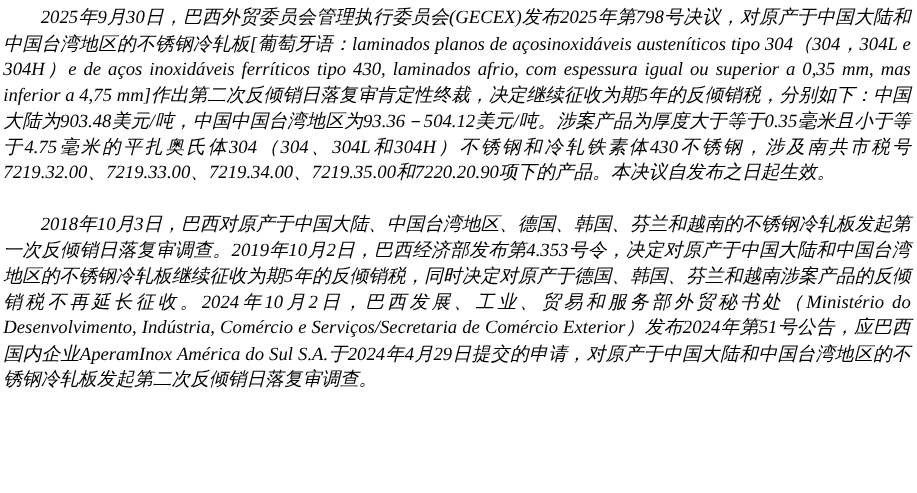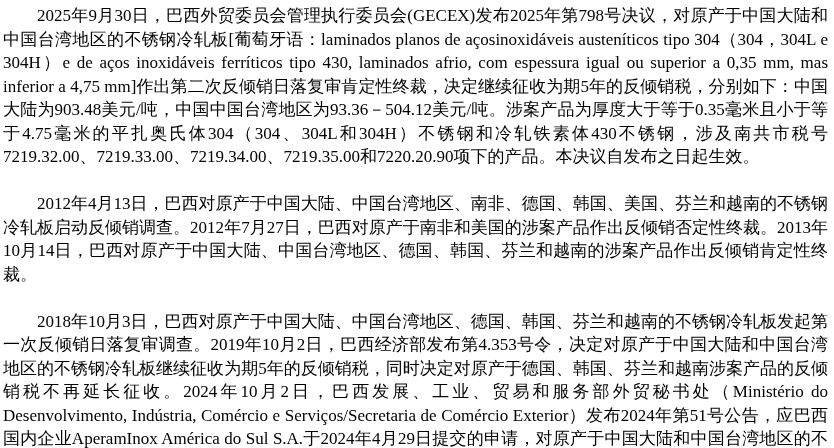--- a/index.html
+++ b/index.html
@@ -13,35 +13,35 @@
     overflow: hidden;
     color: #000000;
     font-family: "Liberation Serif", "DejaVu Serif", serif;
   }
   .doc {
     box-sizing: border-box;
     width: 834px;
     height: 448px;
     padding: 4px 6px 0 3px;
     background: #ffffff;
+    font-style: italic;
   }
   .doc p {
     margin: 0 0 23.5px 0;
     font-size: 17px;
     line-height: 23.5px;
     text-align: justify;
     text-justify: inter-ideograph;
     text-indent: 2em;
     word-break: break-word;
     color: #000000;
   }
   .doc p:last-child {
     margin-bottom: 0;
   }
 </style>
 </head>
 <body>
 
 <main class="doc">
   <p>2025年9月30日，巴西外贸委员会管理执行委员会(GECEX)发布2025年第798号决议，对原产于中国大陆和中国台湾地区的不锈钢冷轧板[葡萄牙语：laminados planos de açosinoxidáveis austeníticos tipo 304（304，304L e 304H）e de aços inoxidáveis ferríticos tipo 430, laminados afrio, com espessura igual ou superior a 0,35 mm, mas inferior a 4,75 mm]作出第二次反倾销日落复审肯定性终裁，决定继续征收为期5年的反倾销税，分别如下：中国大陆为903.48美元/吨，中国中国台湾地区为93.36－504.12美元/吨。涉案产品为厚度大于等于0.35毫米且小于等于4.75毫米的平扎奥氏体304（304、304L和304H）不锈钢和冷轧铁素体430不锈钢，涉及南共市税号7219.32.00、7219.33.00、7219.34.00、7219.35.00和7220.20.90项下的产品。本决议自发布之日起生效。</p>
-  <p>2012年4月13日，巴西对原产于中国大陆、中国台湾地区、南非、德国、韩国、美国、芬兰和越南的不锈钢冷轧板启动反倾销调查。2012年7月27日，巴西对原产于南非和美国的涉案产品作出反倾销否定性终裁。2013年10月14日，巴西对原产于中国大陆、中国台湾地区、德国、韩国、芬兰和越南的涉案产品作出反倾销肯定性终裁。</p>
   <p>2018年10月3日，巴西对原产于中国大陆、中国台湾地区、德国、韩国、芬兰和越南的不锈钢冷轧板发起第一次反倾销日落复审调查。2019年10月2日，巴西经济部发布第4.353号令，决定对原产于中国大陆和中国台湾地区的不锈钢冷轧板继续征收为期5年的反倾销税，同时决定对原产于德国、韩国、芬兰和越南涉案产品的反倾销税不再延长征收。2024年10月2日，巴西发展、工业、贸易和服务部外贸秘书处（Ministério do Desenvolvimento, Indústria, Comércio e Serviços/Secretaria de Comércio Exterior）发布2024年第51号公告，应巴西国内企业AperamInox América do Sul S.A.于2024年4月29日提交的申请，对原产于中国大陆和中国台湾地区的不锈钢冷轧板发起第二次反倾销日落复审调查。</p>
 </main>
 
 </body></html>

